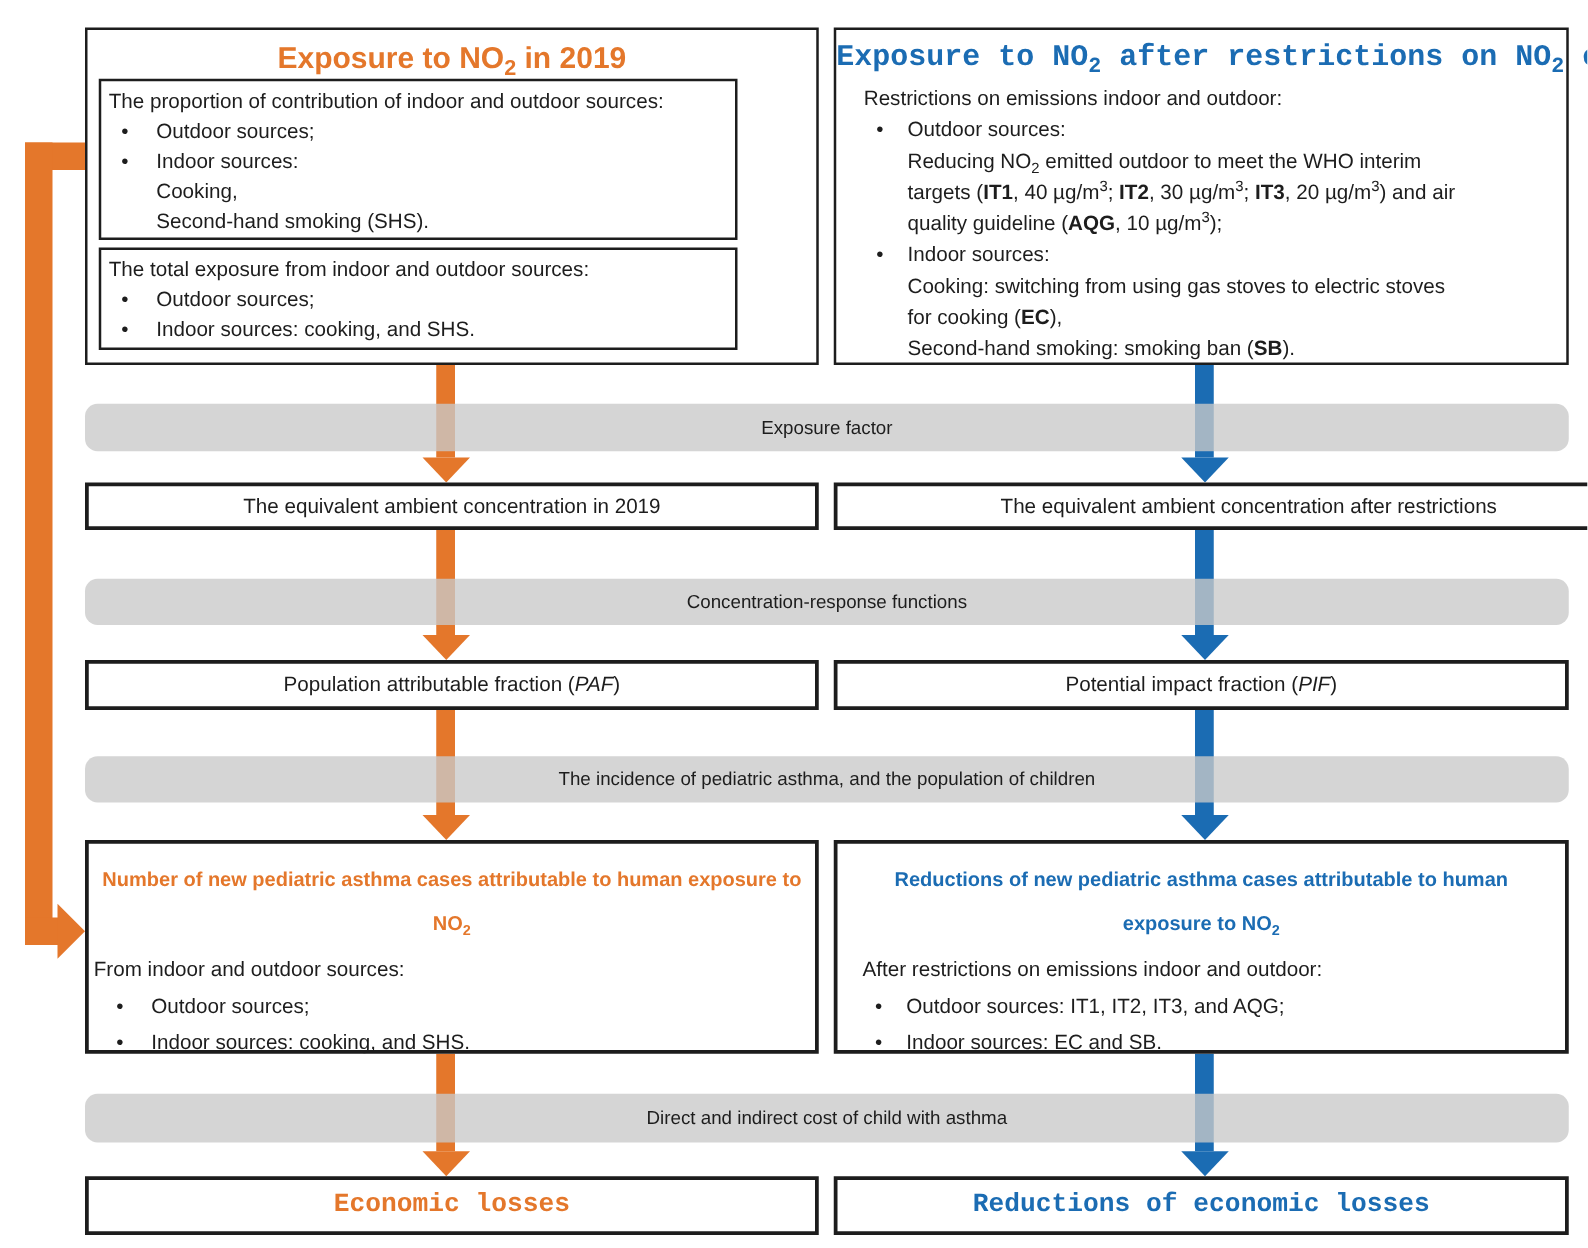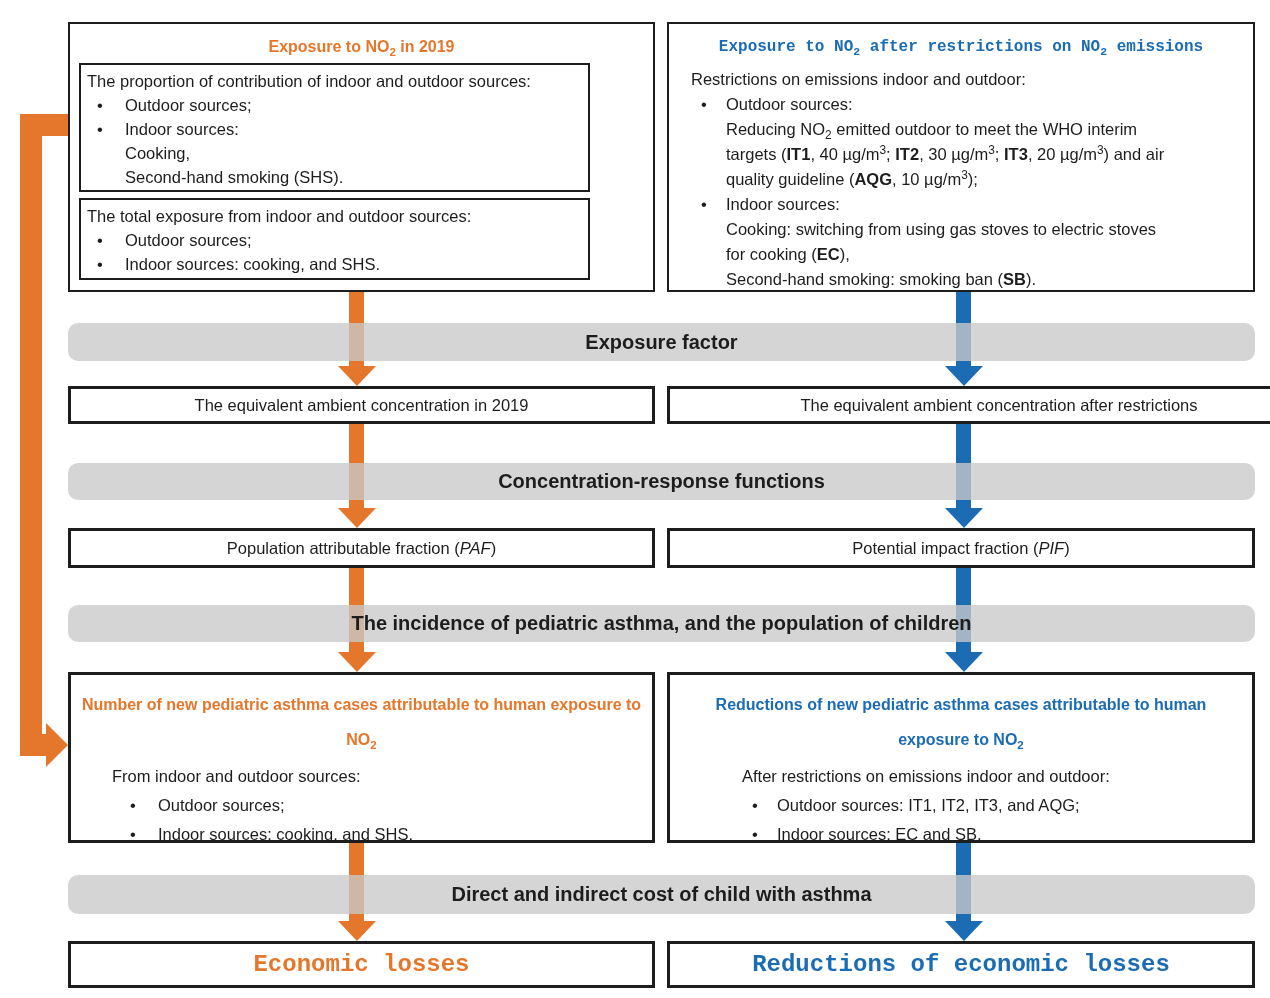--- a/index.html
+++ b/index.html
@@ -10,41 +10,41 @@
   
   .ar{position:absolute;z-index:1;}
   .shaft-o{background:var(--c-orange);}
   .shaft-b{background:var(--c-blue);}
   .head-down-o{width:0;height:0;border-left:19px solid transparent;border-right:19px solid transparent;border-top:20px solid var(--c-orange);}
   .head-down-b{width:0;height:0;border-left:19px solid transparent;border-right:19px solid transparent;border-top:20px solid var(--c-blue);}
   .head-right-o{width:0;height:0;border-top:22px solid transparent;border-bottom:22px solid transparent;border-left:22px solid var(--c-orange);}
   
   .bar{position:absolute;left:68px;width:1187px;z-index:2;display:flex;align-items:center;justify-content:center;}
   .bar-bg{position:absolute;left:0;top:0;right:0;bottom:0;background:var(--c-gray);opacity:.78;border-radius:10px;}
-  .bar-label{position:relative;font-size:20px;font-weight:bold;color:var(--c-ink);}
+  .bar-label{position:relative;font-size:15px;font-weight:normal;color:var(--c-ink);}
   
   .box{position:absolute;box-sizing:border-box;background:#fff;border:3px solid var(--c-ink);z-index:3;font-size:16.5px;}
   .center-box{display:flex;align-items:center;justify-content:center;text-align:center;}
-  .box-title{font-size:16px;font-weight:bold;text-align:center;line-height:26px;margin-top:10px;}
+  .box-title{font-size:24px;font-weight:bold;text-align:center;line-height:26px;margin-top:10px;}
   .title-orange{color:var(--c-orange);}
   .title-blue{color:var(--c-blue);}
   .nowrap{white-space:nowrap;font-family:Liberation Mono, monospace;}
   .inner{position:absolute;left:9px;width:511px;box-sizing:border-box;border:2.5px solid var(--c-ink);padding:4px 6px;line-height:24px;}
   .li{display:flex;}
   .li .dot{flex:0 0 38px;box-sizing:border-box;padding-left:10px;}
   .li-text{flex:1;white-space:nowrap;}
   .tr-body{margin-top:7px;padding-left:22px;line-height:25px;}
   .tr-body .dot{flex:0 0 35px;}
   .bbox-title{font-size:16px;font-weight:bold;text-align:center;line-height:35px;margin:12px auto 0;width:560px;}
-  .bbox-body{margin-top:5px;line-height:29px;margin-left:37px;}
+  .bbox-body{margin-top:5px;line-height:29px;}
   .bl-body{padding-left:4px;}
   .bl-body .dot{flex:0 0 46px;padding-left:18px;}
-  .br-body{padding-left:35px;}
+  .br-body{padding-left:20px;}
   .br-body .dot{flex:0 0 35px;padding-left:10px;}
-  .final-label{font-size:24px;font-weight:bold;}
+  .final-label{font-size:21px;font-weight:bold;}
   sub,sup{line-height:0;font-size:72%;}
 </style>
 </head>
 <body>
 
 <div id="canvas">
 
   <div class="ar shaft-o" style="left:20px;top:114px;width:48px;height:22px;"></div>
   <div class="ar shaft-o" style="left:20px;top:114px;width:22px;height:642px;"></div>
   <div class="ar shaft-o" style="left:20px;top:734px;width:30px;height:22px;"></div>

